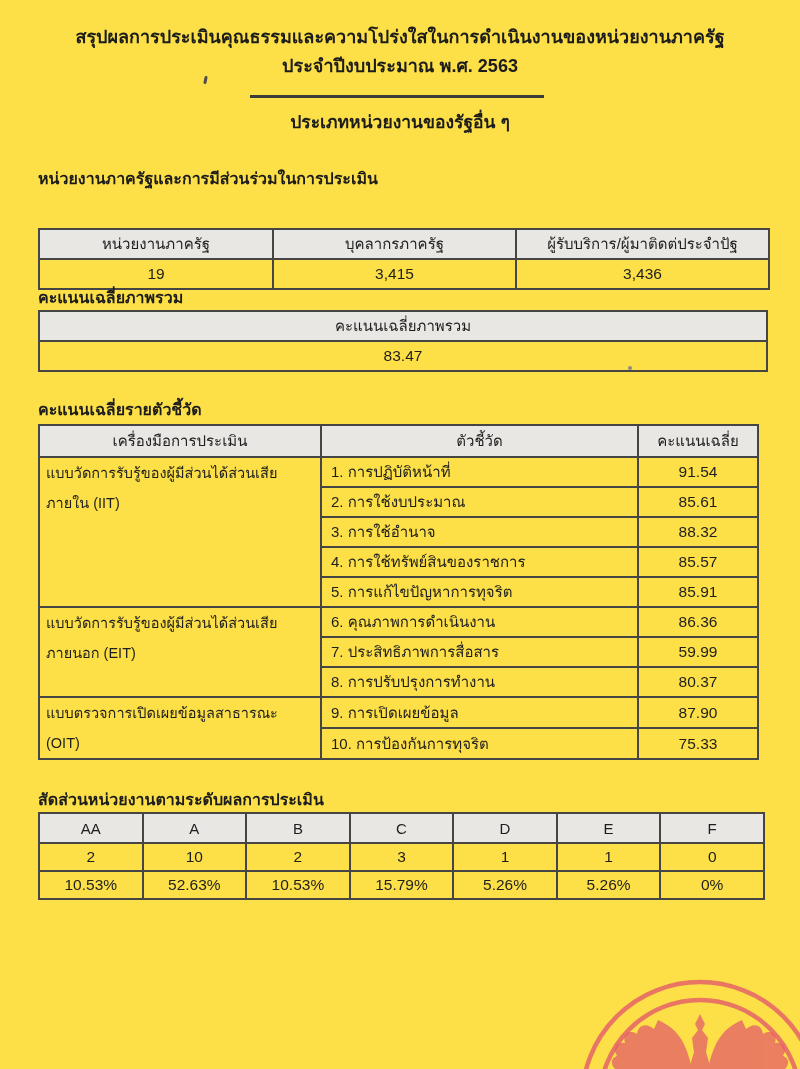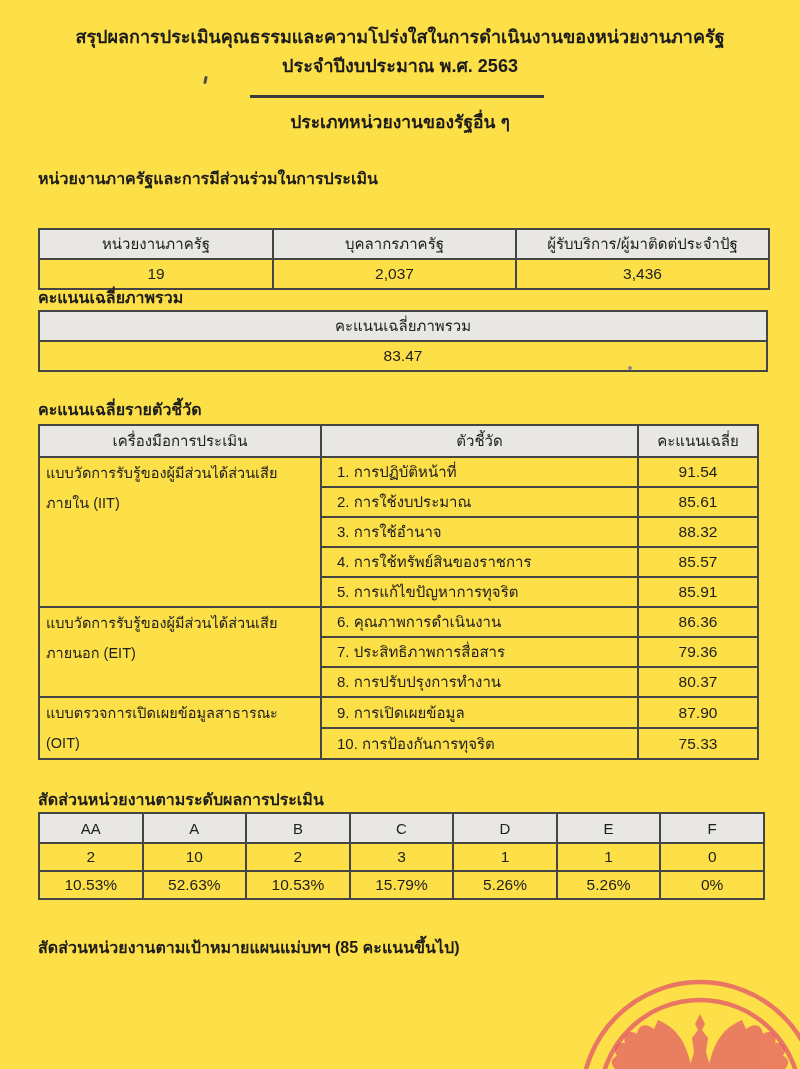--- a/index.html
+++ b/index.html
@@ -65,21 +65,21 @@
   
   #table1 { top: 192px; left: 38px; width: 730px; margin-top: 36px; }
   #table1 tr { height: 30px; }
   
   #table2 { top: 310px; left: 38px; width: 730px; }
   #table2 tr { height: 30px; }
   
   #table3 { top: 424px; left: 38px; width: 719px; }
   #table3 tr.h { height: 32px; }
   #table3 tr { height: 30px; margin-left: 28px; }
-  #table3 td.ind { text-align: left; padding-left: 15px; }
+  #table3 td.ind { text-align: left; padding-left: 9px; }
   
   #table4 { top: 812px; left: 38px; width: 727px; }
   #table4 tr.h { height: 30px; }
   #table4 tr { height: 28px; }
   
   #table5 { top: 961px; left: 38px; width: 727px; }
   #table5 tr.h { height: 30px; }
   #table5 tr { height: 27px; }
   
   .stamp {
@@ -119,21 +119,21 @@
         <col style="width:253px">
       </colgroup>
     <tbody>
         <tr>
       <th class="hdr">หน่วยงานภาครัฐ</th>
       <th class="hdr">บุคลากรภาครัฐ</th>
       <th class="hdr">ผู้รับบริการ/ผู้มาติดต่ประจำปัฐ</th>
     </tr>
     <tr>
       <td class="num">19</td>
-      <td class="num">2,037</td>
+      <td class="num">3,415</td>
       <td class="num">3,436</td>
     </tr>
   </tbody>
     </table>
 
   <div class="sec-heading" style="top:285px;">คะแนนเฉลี่ยภาพรวม</div>
   <table id="table2">
     <tbody>
         <tr>
       <th class="hdr">คะแนนเฉลี่ยภาพรวม</th>
@@ -184,21 +184,21 @@
     <tr>
       <td class="toolcell" rowspan="3">
         <div class="tl">แบบวัดการรับรู้ของผู้มีส่วนได้ส่วนเสีย</div>
         <div class="tl">ภายนอก (EIT)</div>
       </td>
       <td class="ind">6. คุณภาพการดำเนินงาน</td>
       <td class="num">86.36</td>
     </tr>
     <tr>
       <td class="ind">7. ประสิทธิภาพการสื่อสาร</td>
-      <td class="num">79.36</td>
+      <td class="num">59.99</td>
     </tr>
     <tr>
       <td class="ind">8. การปรับปรุงการทำงาน</td>
       <td class="num">80.37</td>
     </tr>
     <tr>
       <td class="toolcell" rowspan="2">
         <div class="tl">แบบตรวจการเปิดเผยข้อมูลสาธารณะ</div>
         <div class="tl">(OIT)</div>
       </td>
@@ -238,21 +238,20 @@
       <td class="num">52.63%</td>
       <td class="num">10.53%</td>
       <td class="num">15.79%</td>
       <td class="num">5.26%</td>
       <td class="num">5.26%</td>
       <td class="num">0%</td>
     </tr>
   </tbody>
     </table>
 
-  <div class="sec-heading" style="top:935px;">สัดส่วนหน่วยงานตามเป้าหมายแผนแม่บทฯ (85 คะแนนขึ้นไป)</div>
 
   <div class="stamp">
     <svg width="220" height="97" viewBox="0 0 220 97">
       <g stroke="#e4596b" stroke-width="4.5" fill="none" opacity="0.78">
         <circle cx="120" cy="128" r="118"></circle>
         <circle cx="120" cy="128" r="100"></circle>
       </g>
       <g fill="#e4596b" opacity="0.72" stroke="none">
 
         <path d="M112,97 C106,68 96,56 78,48 L74,57 C66,50 58,53 57,62 C49,57 42,62 45,71 C37,69 32,76 37,84 C31,86 30,92 35,97 Z"></path>

